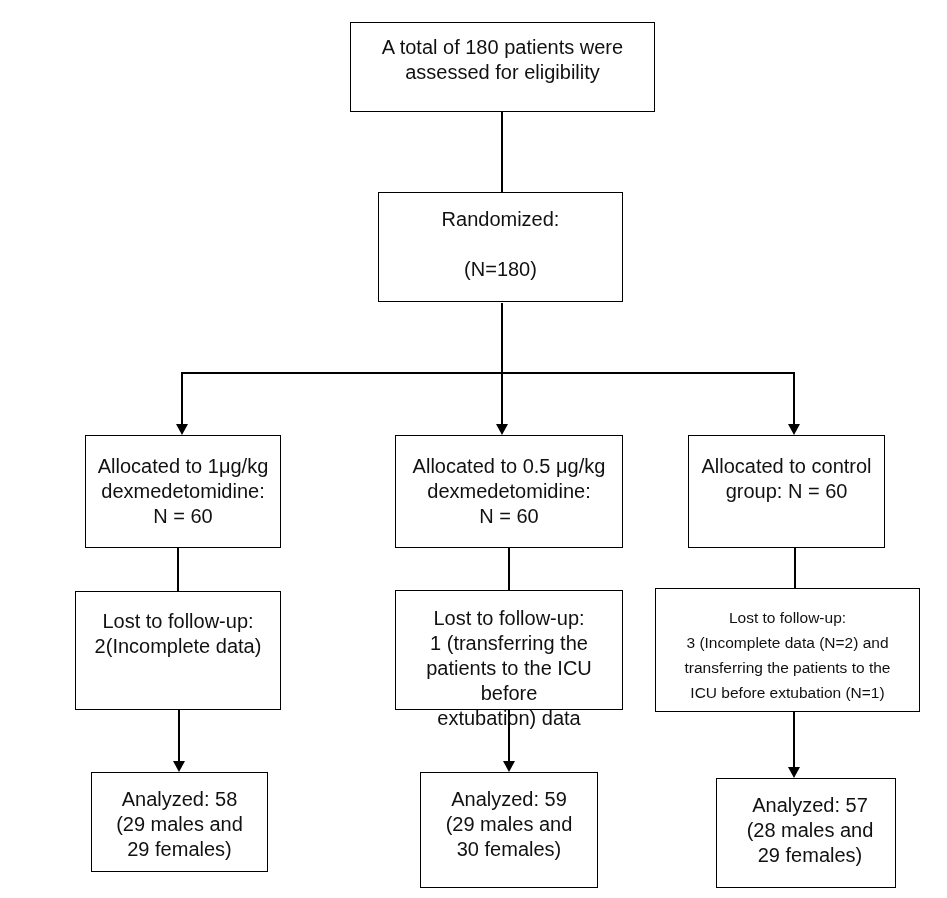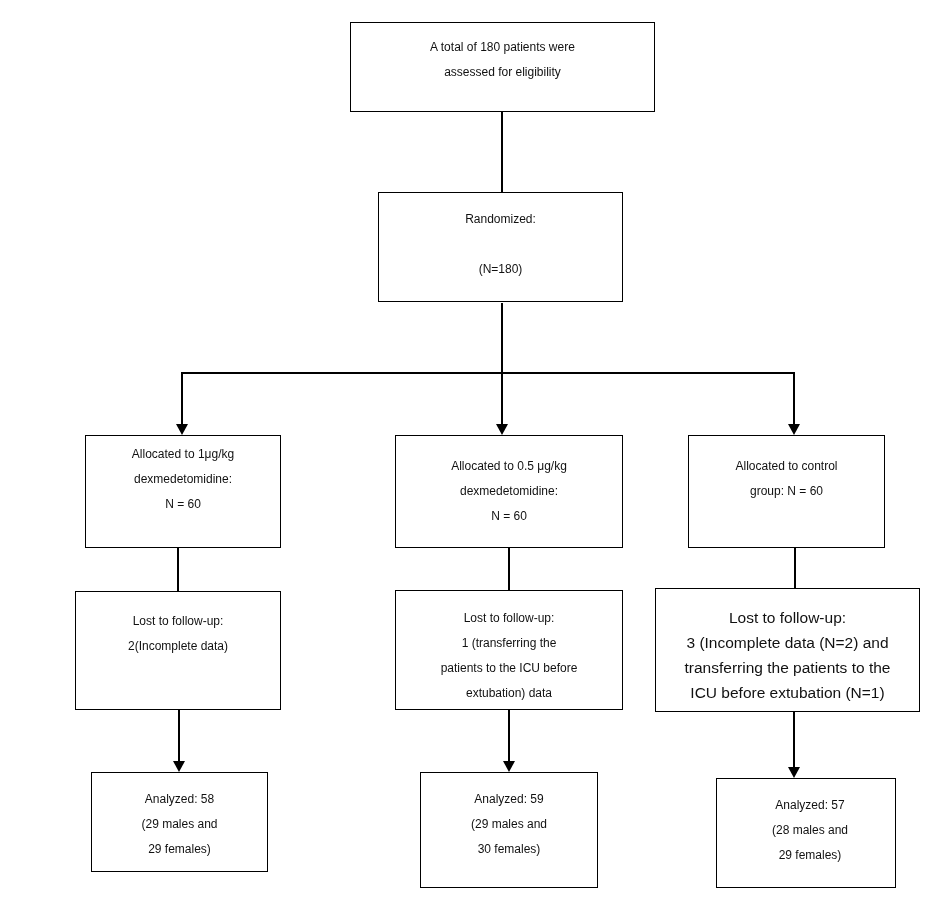--- a/index.html
+++ b/index.html
@@ -15,21 +15,21 @@
     background: #ffffff;
     overflow: hidden;
   }
   .fbox {
     position: absolute;
     box-sizing: border-box;
     border: 1.5px solid #000000;
     background: #ffffff;
     text-align: center;
     color: #111111;
-    font-size: 12px;
+    font-size: 20px;
     line-height: 25px;
     white-space: pre-line;
   }
   .vline {
     position: absolute;
     width: 2px;
     background: #000000;
   }
   .hline {
     position: absolute;
@@ -40,21 +40,21 @@
     position: absolute;
     width: 0;
     height: 0;
     border-left: 6px solid transparent;
     border-right: 6px solid transparent;
     border-top: 11px solid #000000;
   }
   
   .box-assessed   { left: 350px; top: 22px;  width: 305px; height: 90px;  padding-top: 12px; }
   .box-randomized { left: 378px; top: 192px; width: 245px; height: 110px;  padding-top: 14px; }
-  .box-alloc-1    { left: 85px;  top: 435px; width: 196px; height: 113px; padding-top: 6px; }
+  .box-alloc-1    { left: 85px;  top: 435px; width: 196px; height: 113px; padding-top: 18px; }
   .box-alloc-2    { left: 395px; top: 435px; width: 228px; height: 113px; padding-top: 18px; }
   .box-alloc-3    { left: 688px; top: 435px; width: 197px; height: 113px; padding-top: 18px; }
   .box-lost-1     { left: 75px;  top: 591px; width: 206px; height: 119px; padding-top: 17px; }
   .box-lost-2     { left: 395px; top: 590px; width: 228px; height: 120px; padding-top: 15px; }
   .box-lost-3     { left: 655px; top: 588px; width: 265px; height: 124px; padding-top: 16px; font-size: 15.5px; }
   .box-analyzed-1 { left: 91px;  top: 772px; width: 177px; height: 100px; padding-top: 14px; }
   .box-analyzed-2 { left: 420px; top: 772px; width: 178px; height: 116px; padding-top: 14px; }
   .box-analyzed-3 { left: 716px; top: 778px; width: 180px; height: 110px; padding-top: 14px; padding-left: 8px; }
 </style>
 </head>

